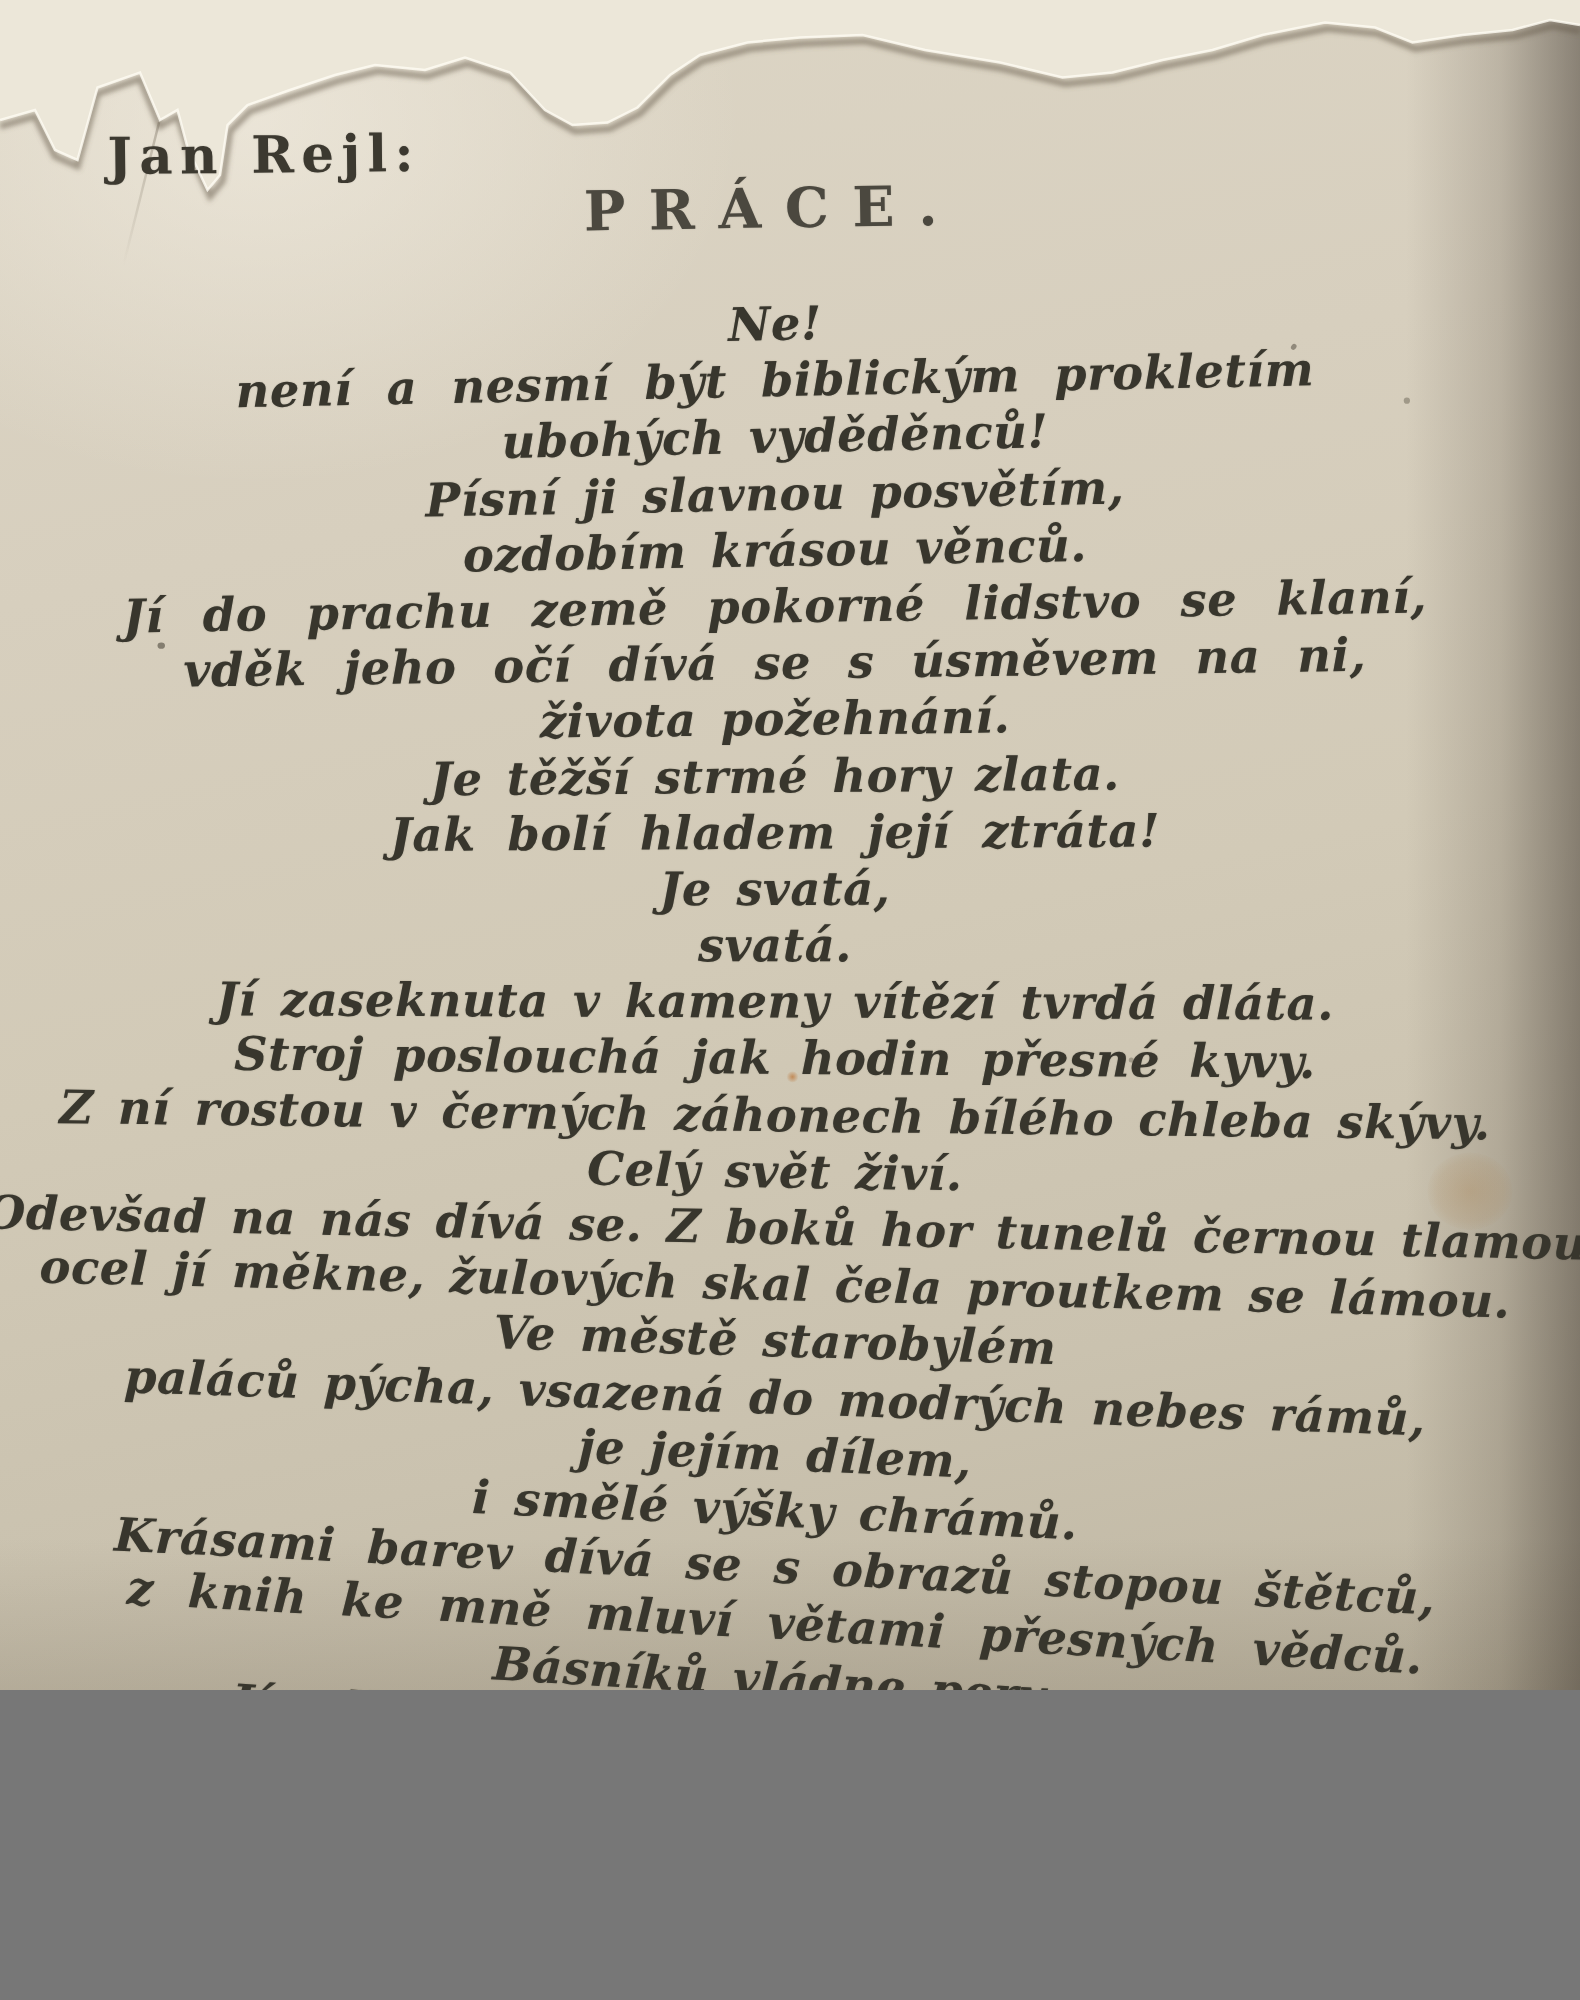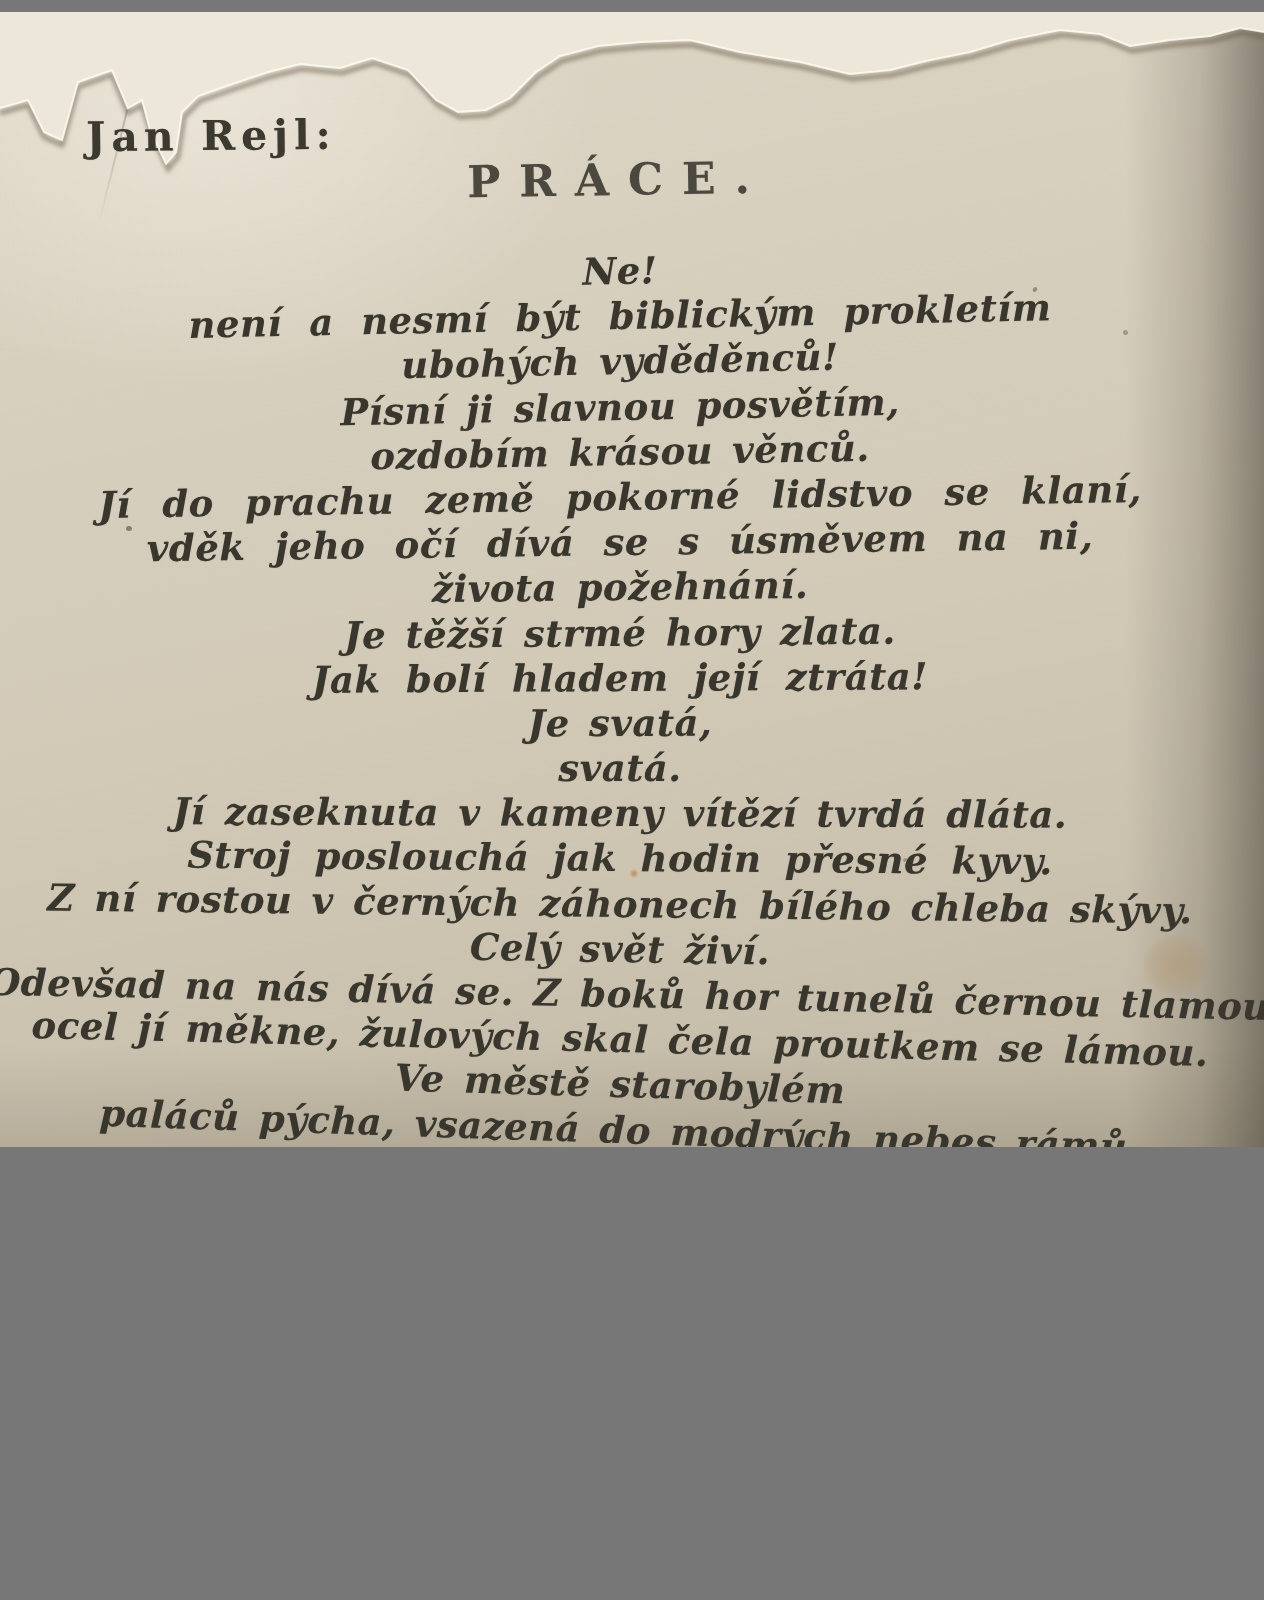--- a/index.html
+++ b/index.html
@@ -1,19 +1,19 @@
 <!DOCTYPE html>
 <html><head>
 <meta charset="utf-8">
 <style>
   html,body{margin:0;padding:0;background:#777;}
   .page{
     position:relative;
-    width:1264px;height:1135px;
-    margin:12px auto;
+    width:1264px;height:1352px;
+    margin:0 auto;
     overflow:hidden;
     font-family:"DejaVu Serif", serif;
     background:
       radial-gradient(ellipse 560px 420px at 16% 7%, rgba(247,242,231,0.55), rgba(247,242,231,0) 70%),
       linear-gradient(to right, rgba(0,0,0,0) 89%, rgba(82,72,60,0.22) 95%, rgba(58,50,42,0.5) 100%),
       linear-gradient(to bottom, rgba(0,0,0,0) 91%, rgba(92,82,66,0.18) 100%),
       linear-gradient(168deg, #ddd6c6 0%, #d7cfbe 30%, #d2cab7 55%, #cac2af 78%, #beb6a2 100%);
   }
   
   .tear-svg{position:absolute;top:0;left:0;width:1264px;height:220px;pointer-events:none;}

